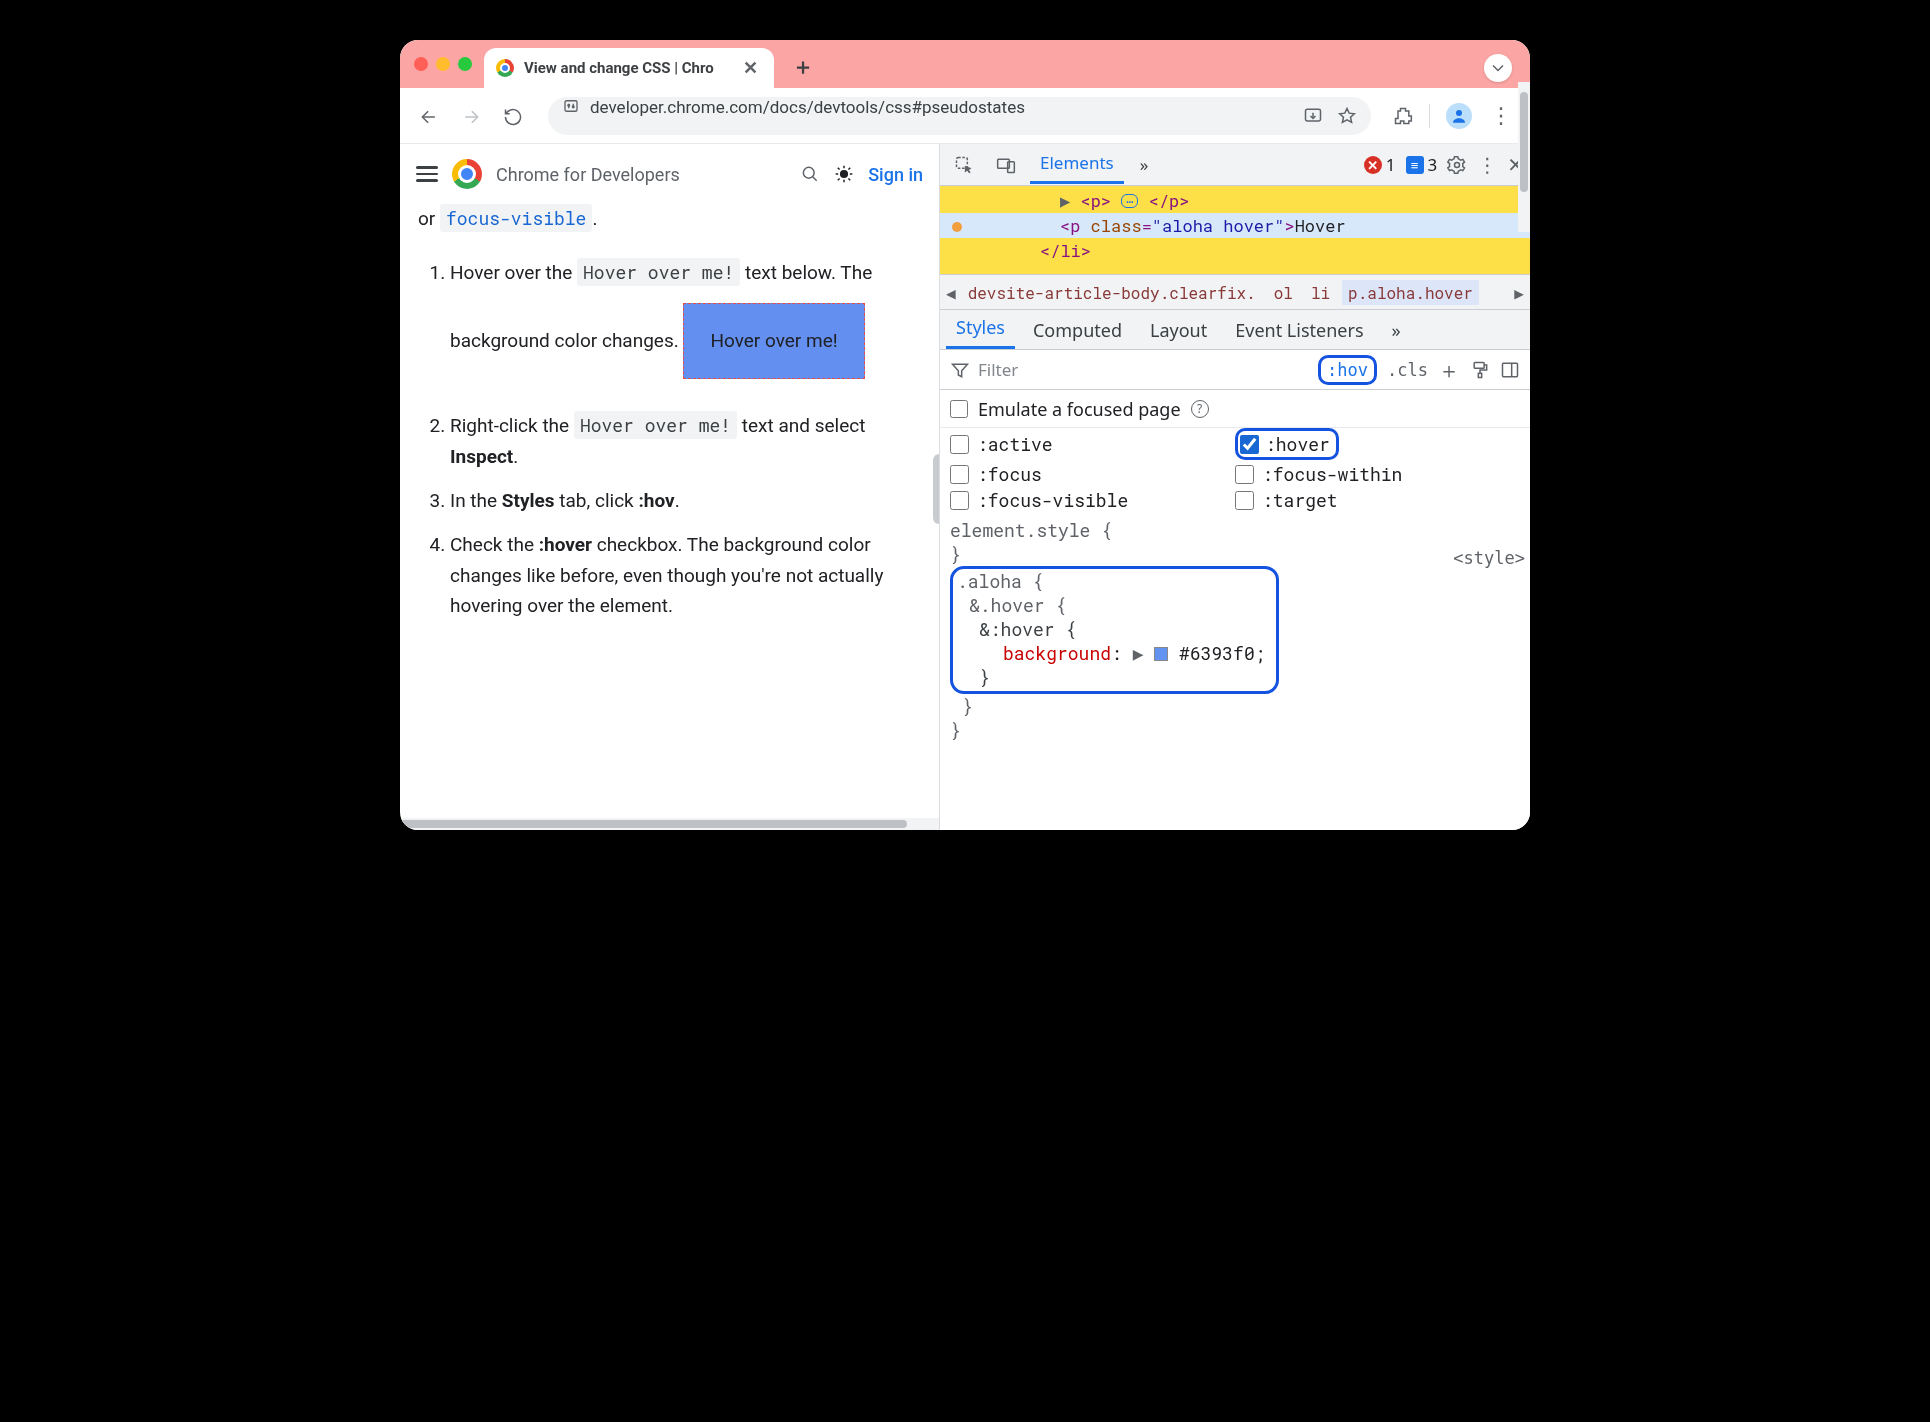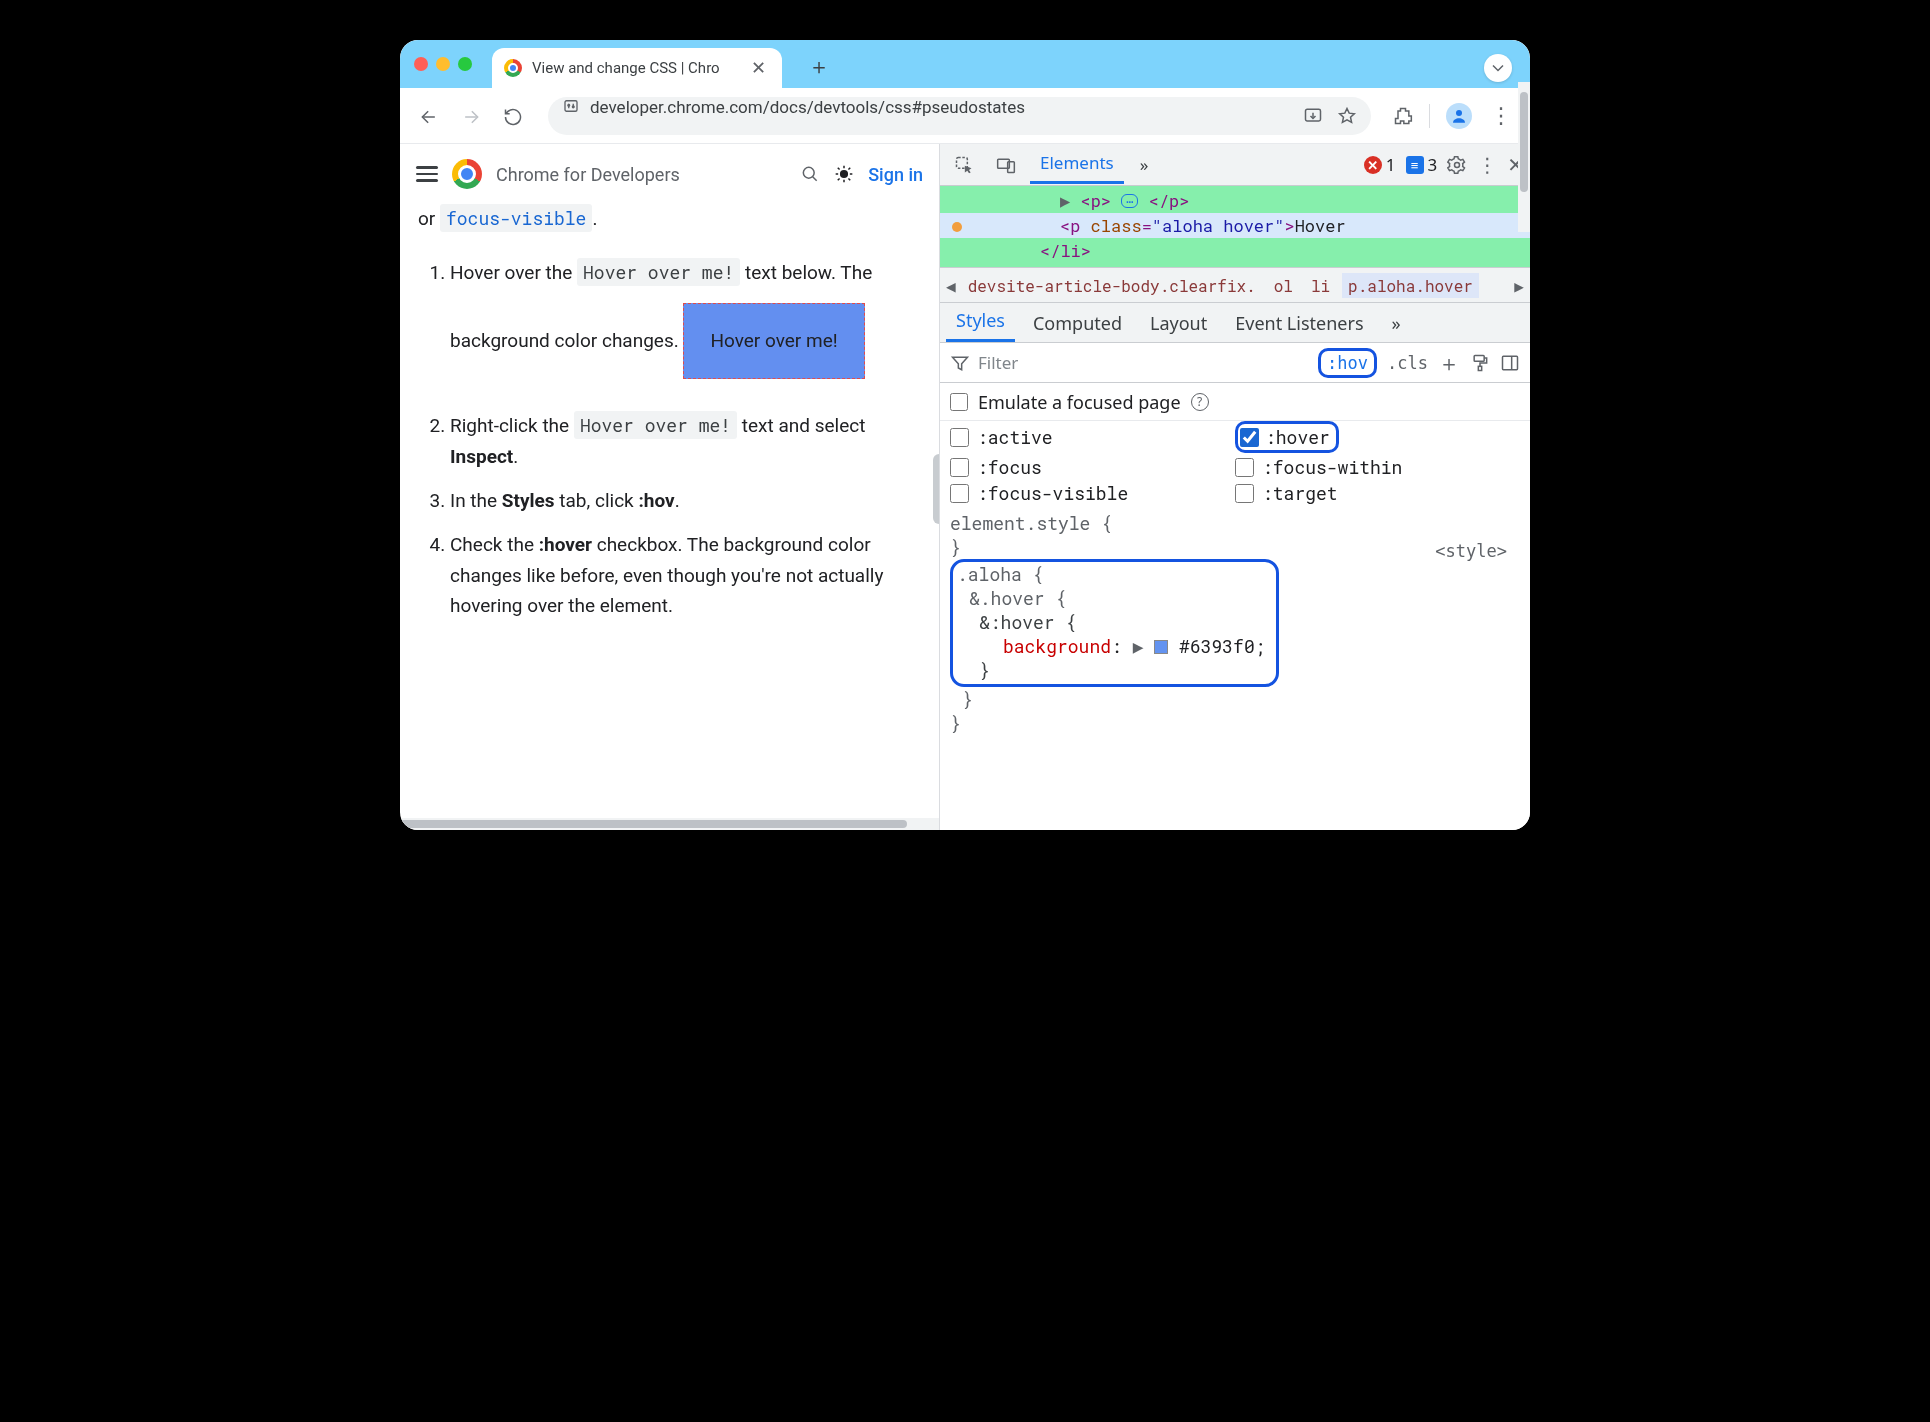--- a/index.html
+++ b/index.html
@@ -21,28 +21,28 @@
     border-radius: 18px;
     box-shadow: 0 12px 40px rgba(0,0,0,0.5);
     overflow: hidden;
     display: flex;
     flex-direction: column;
     position: relative;
   }
   
   .titlebar {
     height: 48px;
-    background: #7dd3fc;
+    background: #fca5a5;
     display: flex;
     align-items: center;
     padding: 0 14px;
-    gap: 8px;
     border-top-left-radius: 18px;
     border-top-right-radius: 18px;
     position: relative;
+    font-weight: bold;
   }
   .traffic { display:flex; gap:8px; margin-right:12px;}
   .dot { width:14px; height:14px; border-radius:50%; }
   .dot.red{background:#ff5f56;} .dot.yellow{background:#ffbd2e;} .dot.green{background:#27c93f;}
   .tab {
     display:flex; align-items:center; gap:10px;
     background:#fff; height:40px; padding:0 16px 0 12px;
     border-top-left-radius:12px; border-top-right-radius:12px;
     margin-top:8px;
     min-width: 290px;
@@ -90,21 +90,21 @@
   
   .devtools{flex:1;display:flex;flex-direction:column;background:#fff;font-family:system-ui,sans-serif;}
   .dt-tabs{height:42px;border-bottom:1px solid #c9ccd0;display:flex;align-items:center;padding:0 6px;gap:6px;font-size:17px;background:#f1f3f4;}
   .dt-tab{padding:6px 10px;color:#3c4043;cursor:pointer;}
   .dt-tab.active{color:#1a73e8;border-bottom:3px solid #1a73e8;padding-bottom:7px;}
   .dt-tab-icon{color:#5f6368;padding:4px 8px;display:flex;align-items:center;font-size:18px;}
   .dt-tabs-right{margin-left:auto;display:flex;align-items:center;gap:10px;}
   .err-ico{width:18px;height:18px;border-radius:50%;display:inline-flex;align-items:center;justify-content:center;color:#fff;font-size:13px;font-weight:700;}
   .err-red{background:#d93025;}
   .err-blue{background:#1a73e8;border-radius:3px;}
-  .dom-view{font-family:"Roboto Mono",Consolas,Monaco,monospace;font-size:17px;padding:2px 0 4px 0;background:#86efac;}
+  .dom-view{font-family:"Roboto Mono",Consolas,Monaco,monospace;font-size:17px;padding:2px 0 11px 0;background:#fde047;}
   .dom-line{padding:1px 0 1px 120px;white-space:nowrap;}
   .dom-line.sel{background:#d8e8fb;position:relative;}
   .dom-line.sel::before{content:"";position:absolute;left:12px;top:9px;width:10px;height:10px;background:#f29e3e;border-radius:50%;}
   .dom-line.indent2{padding-left:190px;}
   .dom-line.indent-1{padding-left:100px;}
   .tag{color:#881280;}
   .attr{color:#994500;}
   .attr-val{color:#1a1aa6;}
   .domtext{color:#202124;}
   .dom-badge{display:inline-block;padding:0 4px;border:1px solid #1a73e8;color:#1a73e8;border-radius:6px;line-height:1;font-size:12px;vertical-align:1px;}
@@ -129,21 +129,21 @@
   .pseudo-cell{display:flex;align-items:center;gap:8px;}
   .pseudo-cell input[type=checkbox]{width:19px;height:19px;}
   .hover-ring{border:3.5px solid #1453e0;border-radius:10px;padding:1px 6px 1px 2px;display:inline-flex;align-items:center;gap:6px;}
   .hover-ring input{accent-color:#1967d2;}
   .css-view{font-family:"Roboto Mono",Consolas,Monaco,monospace;font-size:18px;padding:0 10px 8px 10px;position:relative;}
   .css-sel{color:#5f6368;}
   .css-rulebox{border:3.5px solid #1453e0;border-radius:14px;padding:0 10px 2px 4px;display:inline-block;}
   .css-prop{color:#c80000;}
   .css-val{color:#202124;}
   .swatch{display:inline-block;width:14px;height:14px;background:#6393f0;vertical-align:-1px;border:1px solid #888;}
-  .src-link{position:absolute;right:23px;top:30px;color:#5f6368;font-family:monospace;font-size:17px;}
+  .src-link{position:absolute;right:5px;top:30px;color:#5f6368;font-family:monospace;font-size:17px;}
   .scroll-track{position:absolute;background:#f1f3f4;}
   .scroll-thumb{background:#bdc1c6;border-radius:6px;}
   svg.icon{width:20px;height:20px;stroke:#5f6368;stroke-width:1.8;fill:none;vertical-align:middle;}
 </style>
 </head>
 <body>
 
 <div class="window">
 
   <div class="titlebar">

